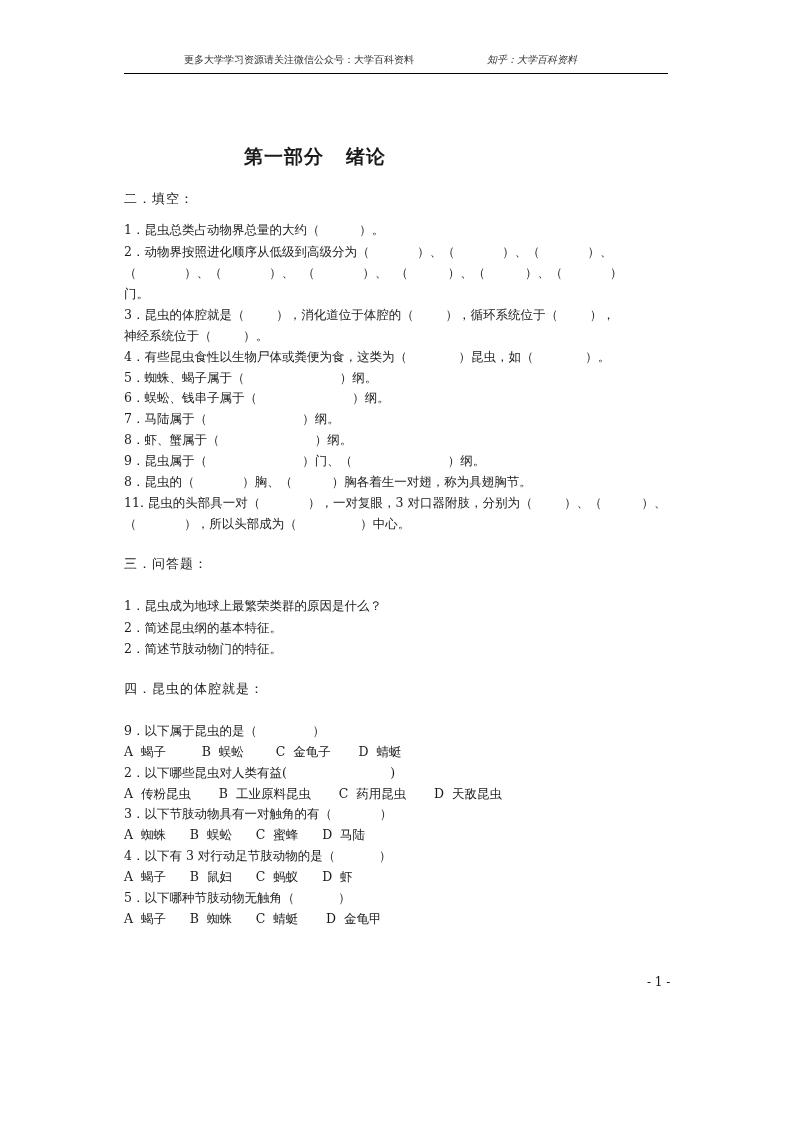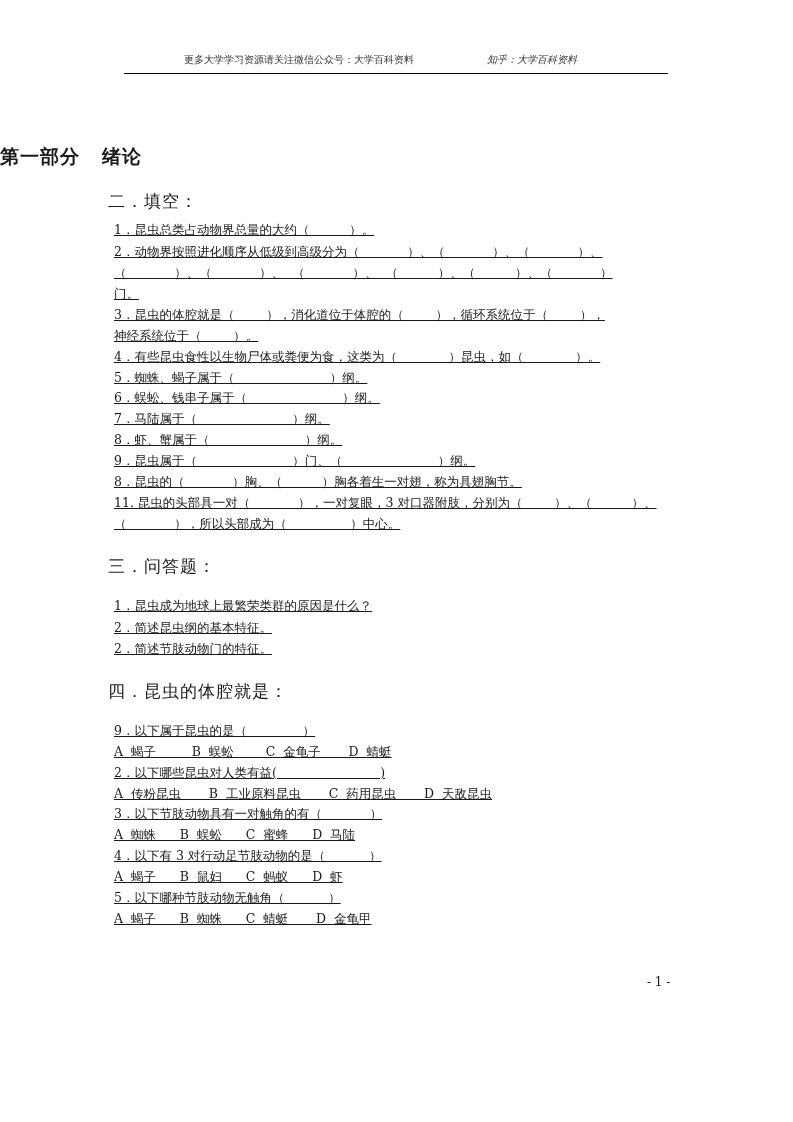--- a/index.html
+++ b/index.html
@@ -2,26 +2,26 @@
 <html><head>
   <meta charset="utf-8">
   <style>
     html, body { margin: 0; padding: 0; background: #ffffff; }
     body { width: 793px; height: 1122px; position: relative; overflow: hidden;
       font-family: "DejaVu Serif", "Liberation Serif", serif; color: #1a1a1a; }
     .header { position: absolute; left: 124px; top: 51px; width: 544px; height: 22px;
       border-bottom: 1.3px solid #000; font-size: 10px; color: #333; }
     .header .h1 { position: absolute; left: 60px; top: 2px; }
     .header .h2 { position: absolute; left: 363px; top: 2px; font-style: italic; }
-    .title { position: absolute; left: 0; width: 630px; top: 144px; text-align: left;
+    .title { position: absolute; left: 0; width: 630px; top: 144px; text-align: center;
       font-family: "DejaVu Sans", "Liberation Sans", sans-serif; font-size: 19px; font-weight: bold; letter-spacing: 1px; }
     .title .gap { display: inline-block; width: 22px; }
-    .sec { position: absolute; left: 108px; font-family: Liberation Sans, sans-serif;
-      font-size: 17px; letter-spacing: 1px; }
-    .line { position: absolute; left: 114px; font-size: 12.5px; white-space: pre; line-height: 16px; text-decoration: underline; }
+    .sec { position: absolute; left: 124px; font-family: Liberation Sans, sans-serif;
+      font-size: 13px; letter-spacing: 1px; }
+    .line { position: absolute; left: 124px; font-size: 12.5px; white-space: pre; line-height: 16px; }
     .page-num { position: absolute; left: 647px; top: 975px; font-size: 12px; }
   </style>
 </head>
 <body>
 
 <div class="header">
   <span class="h1">更多大学学习资源请关注微信公众号：大学百科资料</span>
   <span class="h2">知乎：大学百科资料</span>
 </div>
 

